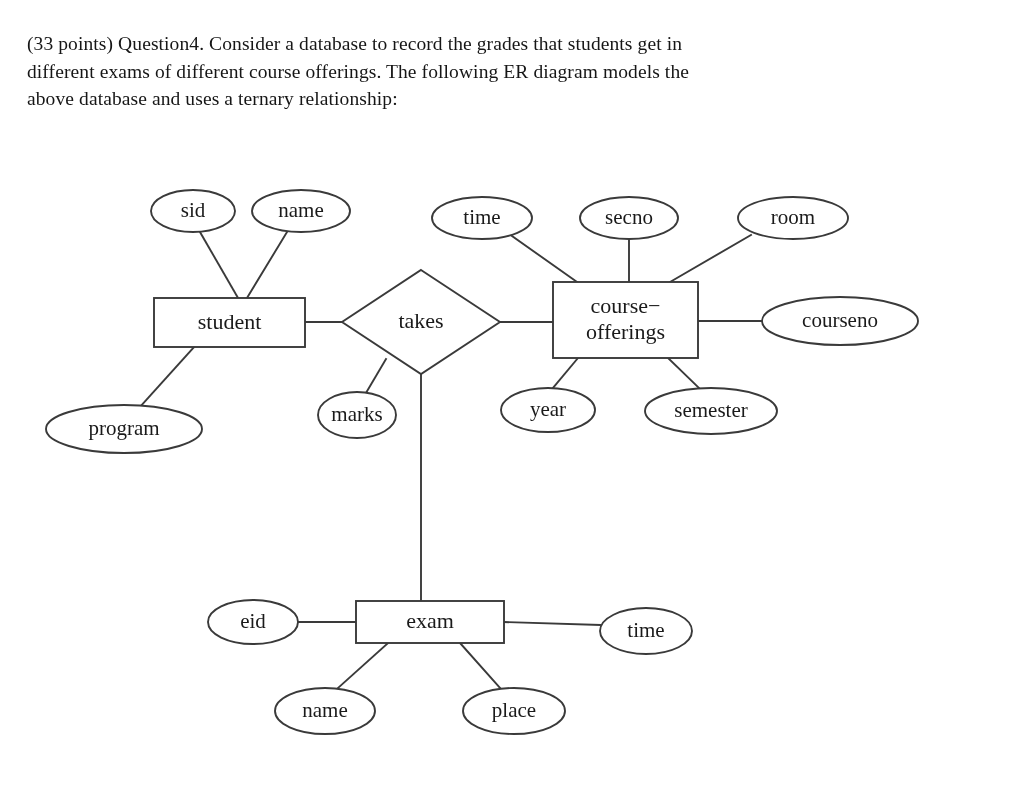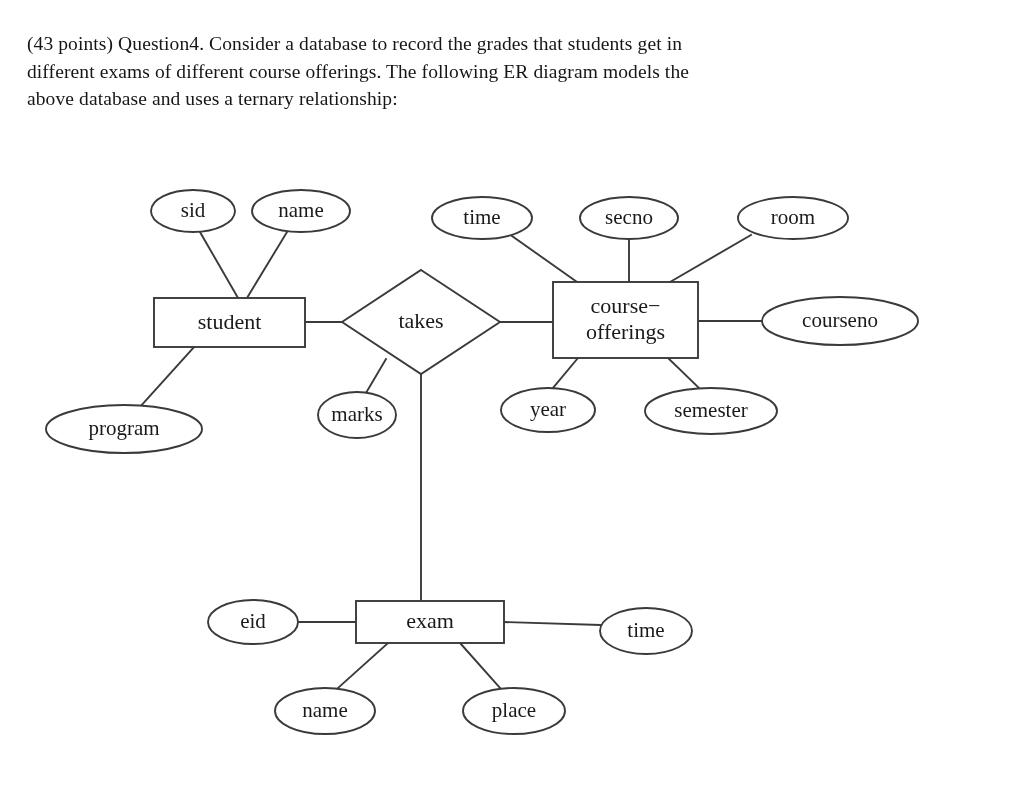--- a/index.html
+++ b/index.html
@@ -50,21 +50,21 @@
     text-anchor: middle;
     dominant-baseline: middle;
   }
   .lbl-entity { font-size: 22px; }
   .lbl-rel    { font-size: 22px; }
   .lbl-attr   { font-size: 21px; }
 </style>
 </head>
 <body>
 
-<div id="question-text">(43 points)  Question4. Consider a database to record the grades that students get in different exams of different course offerings. The following ER diagram models the above database and uses a ternary relationship:</div>
+<div id="question-text">(33 points)  Question4. Consider a database to record the grades that students get in different exams of different course offerings. The following ER diagram models the above database and uses a ternary relationship:</div>
 
 <div id="er-diagram">
   <svg width="1024" height="620" viewBox="0 0 1024 620">
     <g id="edges-layer">
         <line x1="200" y1="77" x2="238" y2="143" class="edge"></line>
         <line x1="287" y1="77" x2="247" y2="143" class="edge"></line>
         <line x1="194" y1="192" x2="140" y2="252" class="edge"></line>
         <line x1="305" y1="167" x2="342" y2="167" class="edge"></line>
         <line x1="386" y1="204" x2="366" y2="238" class="edge"></line>
         <line x1="500" y1="167" x2="553" y2="167" class="edge"></line>

